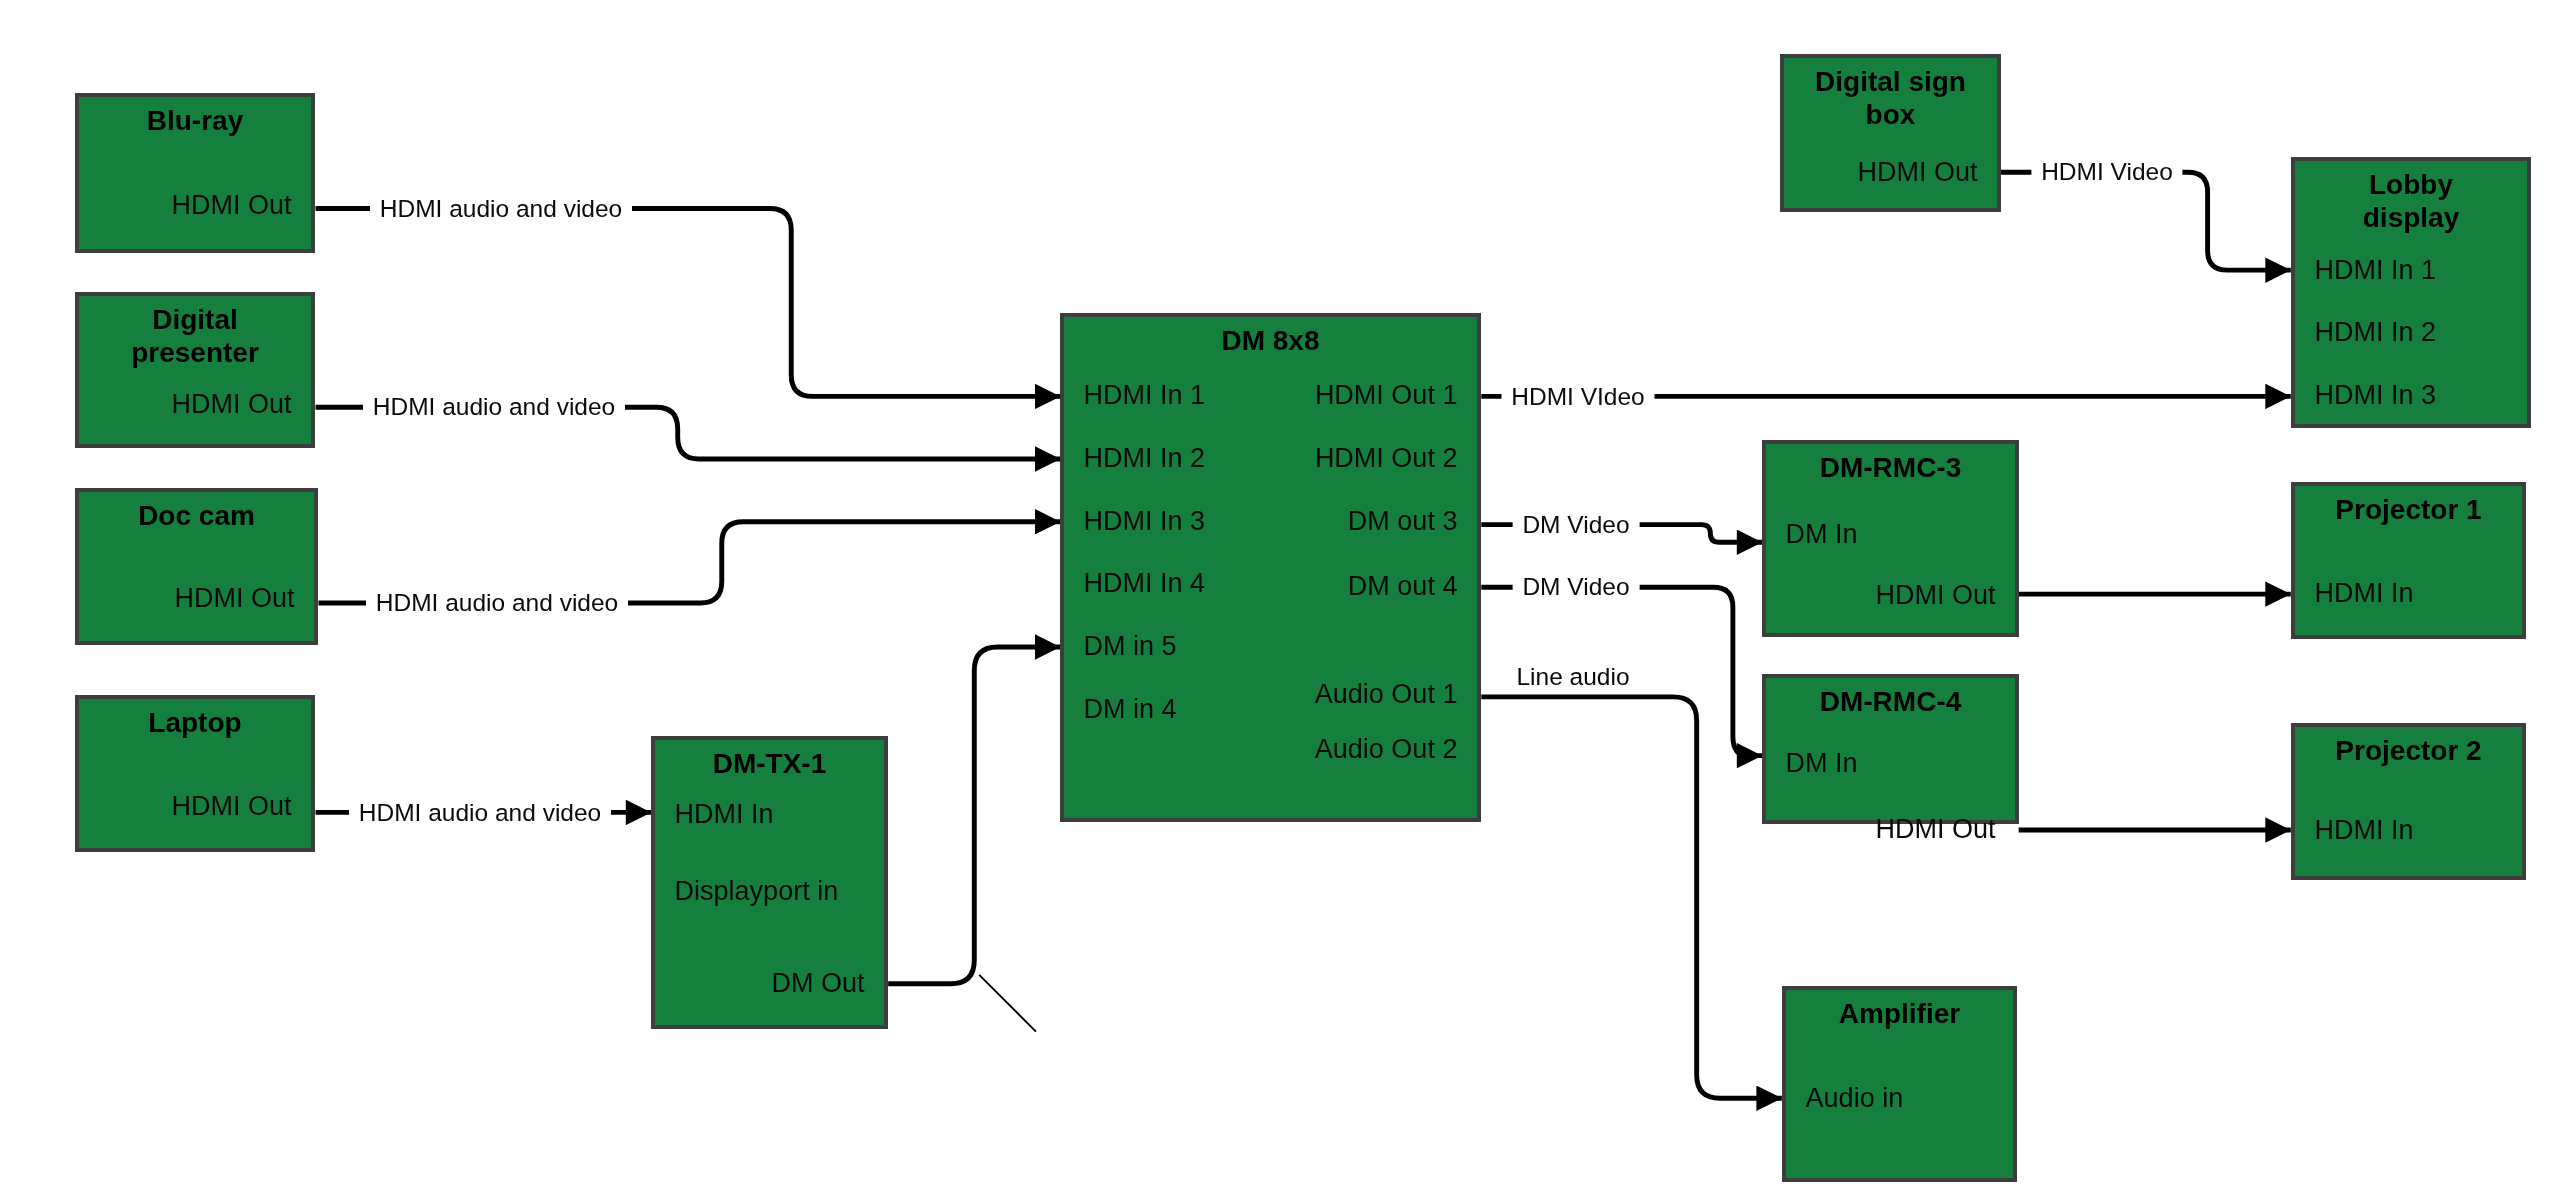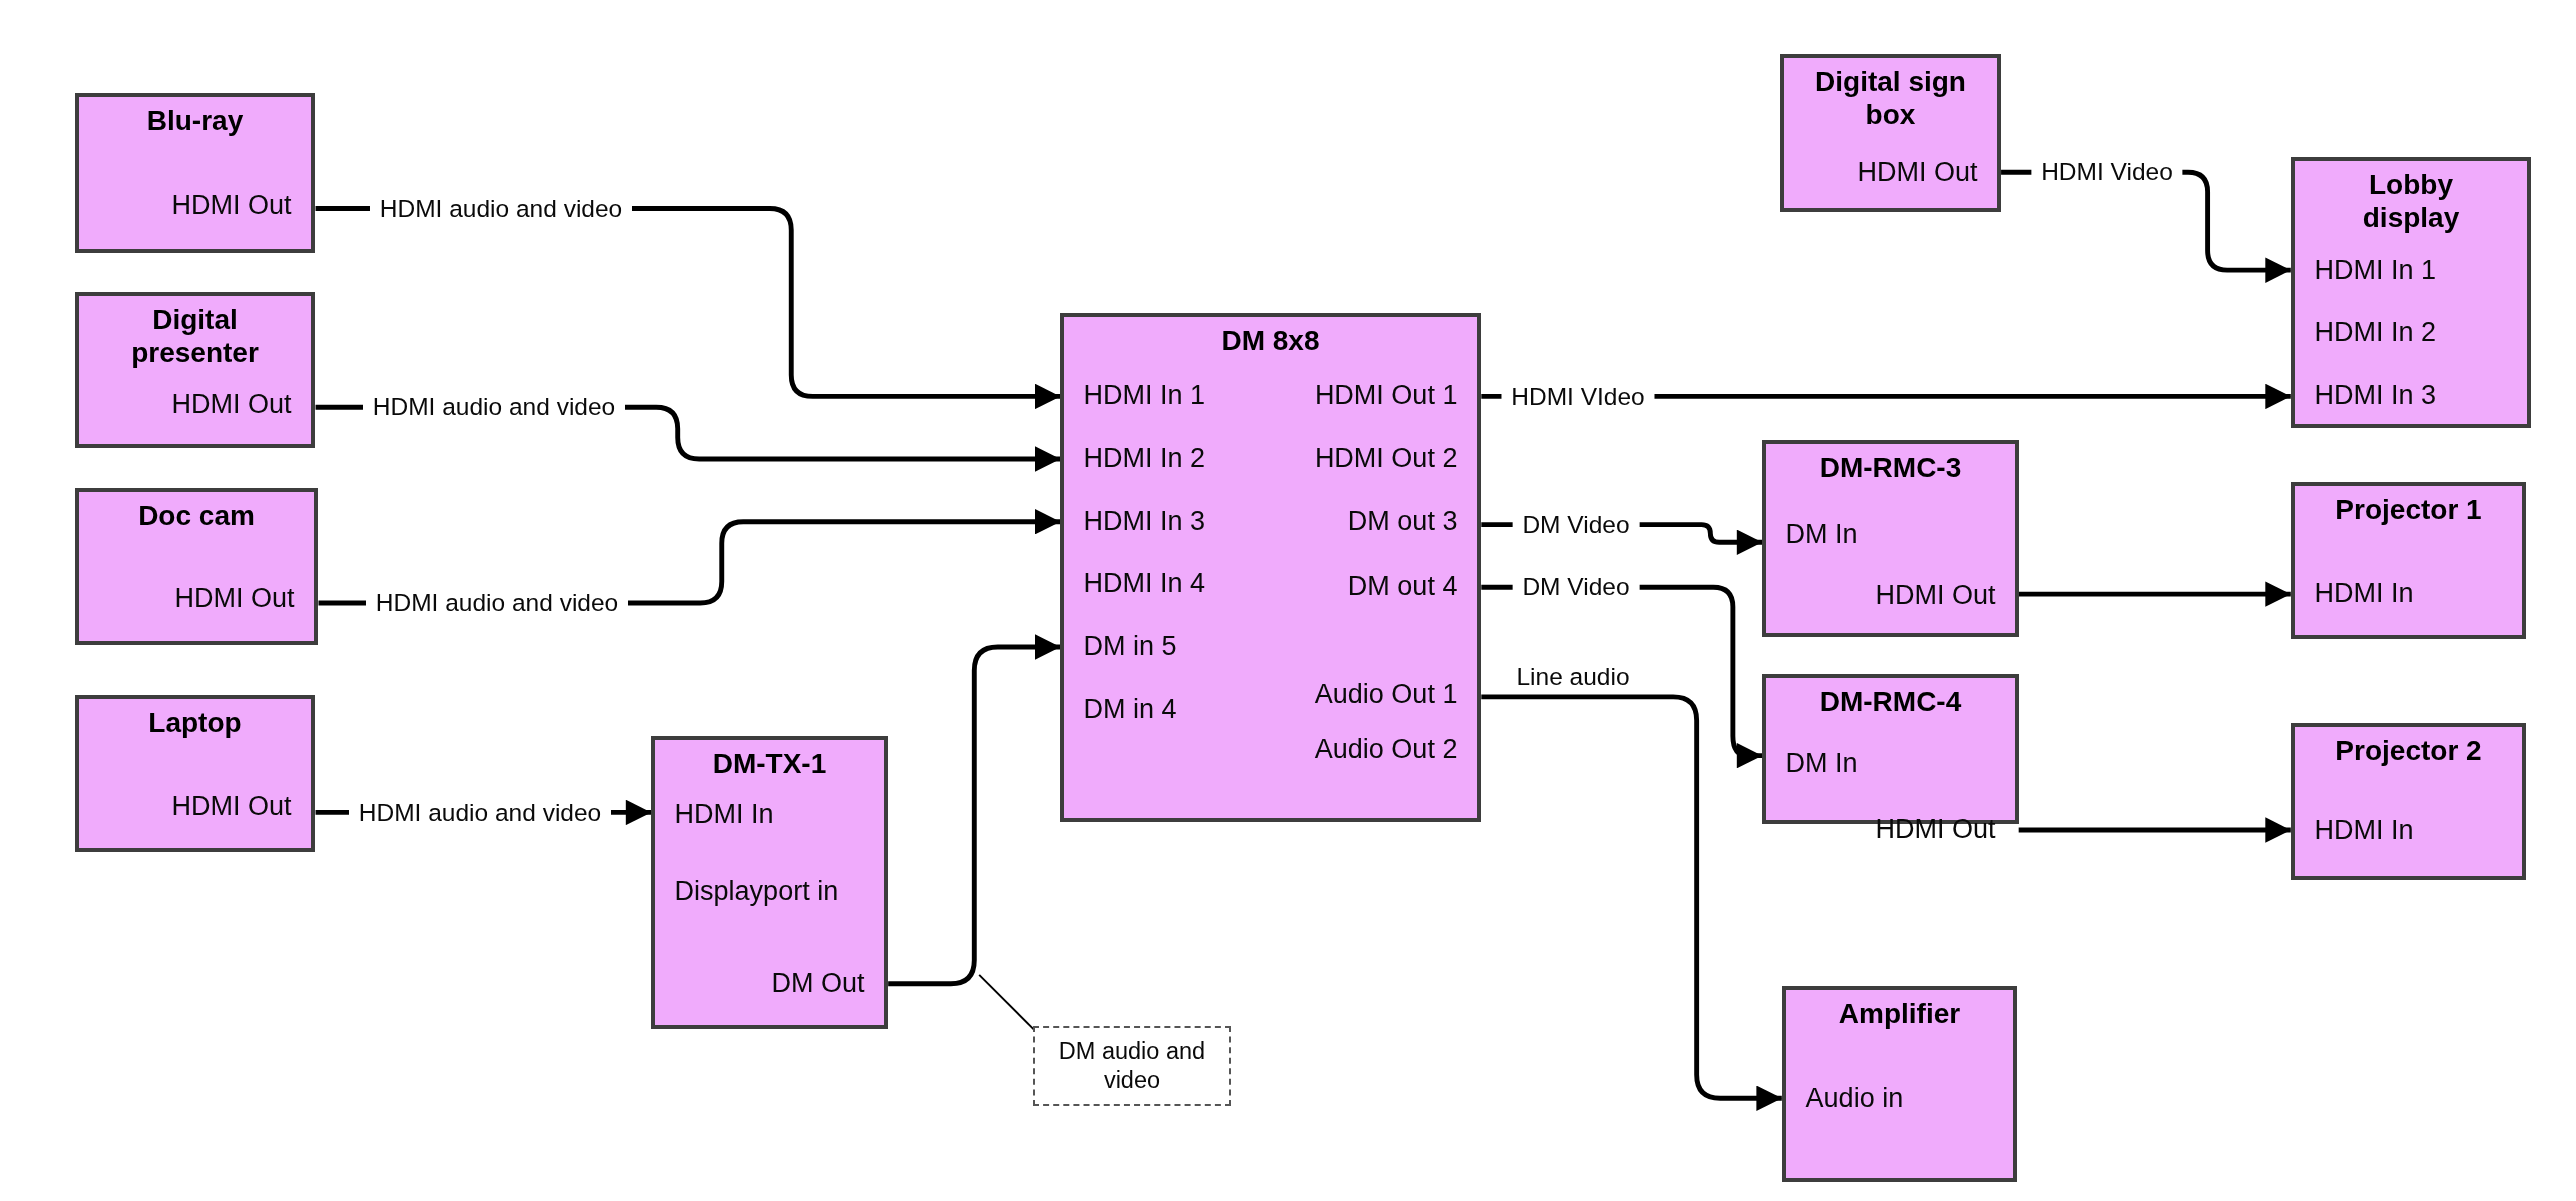--- a/index.html
+++ b/index.html
@@ -7,21 +7,21 @@
     position:relative;
     width:2576px;height:1201px;
     background:#ffffff;
     font-family:"Liberation Sans",sans-serif;
     overflow:hidden;
   }
   svg.edge-layer{position:absolute;left:0;top:0;}
   .node{
     position:absolute;
     border:4.9px solid #3d3d3d;
-    background:#f0abfc;
+    background:#15803d;
     box-sizing:border-box;
   }
   .node-title{
     position:absolute;top:6.9px;left:0;right:0;
     text-align:center;
     font-weight:bold;
     font-size:28px;
     line-height:1.18;
     white-space:pre-line;
     color:#000000;
@@ -155,16 +155,14 @@
     </div>
     <div class="edge-label" style="left: 501px; top: 209px;">HDMI audio and video</div>
     <div class="edge-label" style="left: 494px; top: 407px;">HDMI audio and video</div>
     <div class="edge-label" style="left: 497px; top: 603px;">HDMI audio and video</div>
     <div class="edge-label" style="left: 480px; top: 813px;">HDMI audio and video</div>
     <div class="edge-label" style="left: 1578px; top: 397px;">HDMI VIdeo</div>
     <div class="edge-label" style="left: 1576px; top: 525px;">DM Video</div>
     <div class="edge-label" style="left: 1576px; top: 587px;">DM Video</div>
     <div class="edge-label" style="left: 1573px; top: 677px;">Line audio</div>
     <div class="edge-label" style="left: 2107px; top: 172px;">HDMI Video</div>
-    <div class="annotation" style="left: 1033px; top: 1026px; width: 198px; height: 80px; border-color: rgb(85, 85, 85);">DM audio and
-video</div>
   </div>
 
 
 </body></html>

